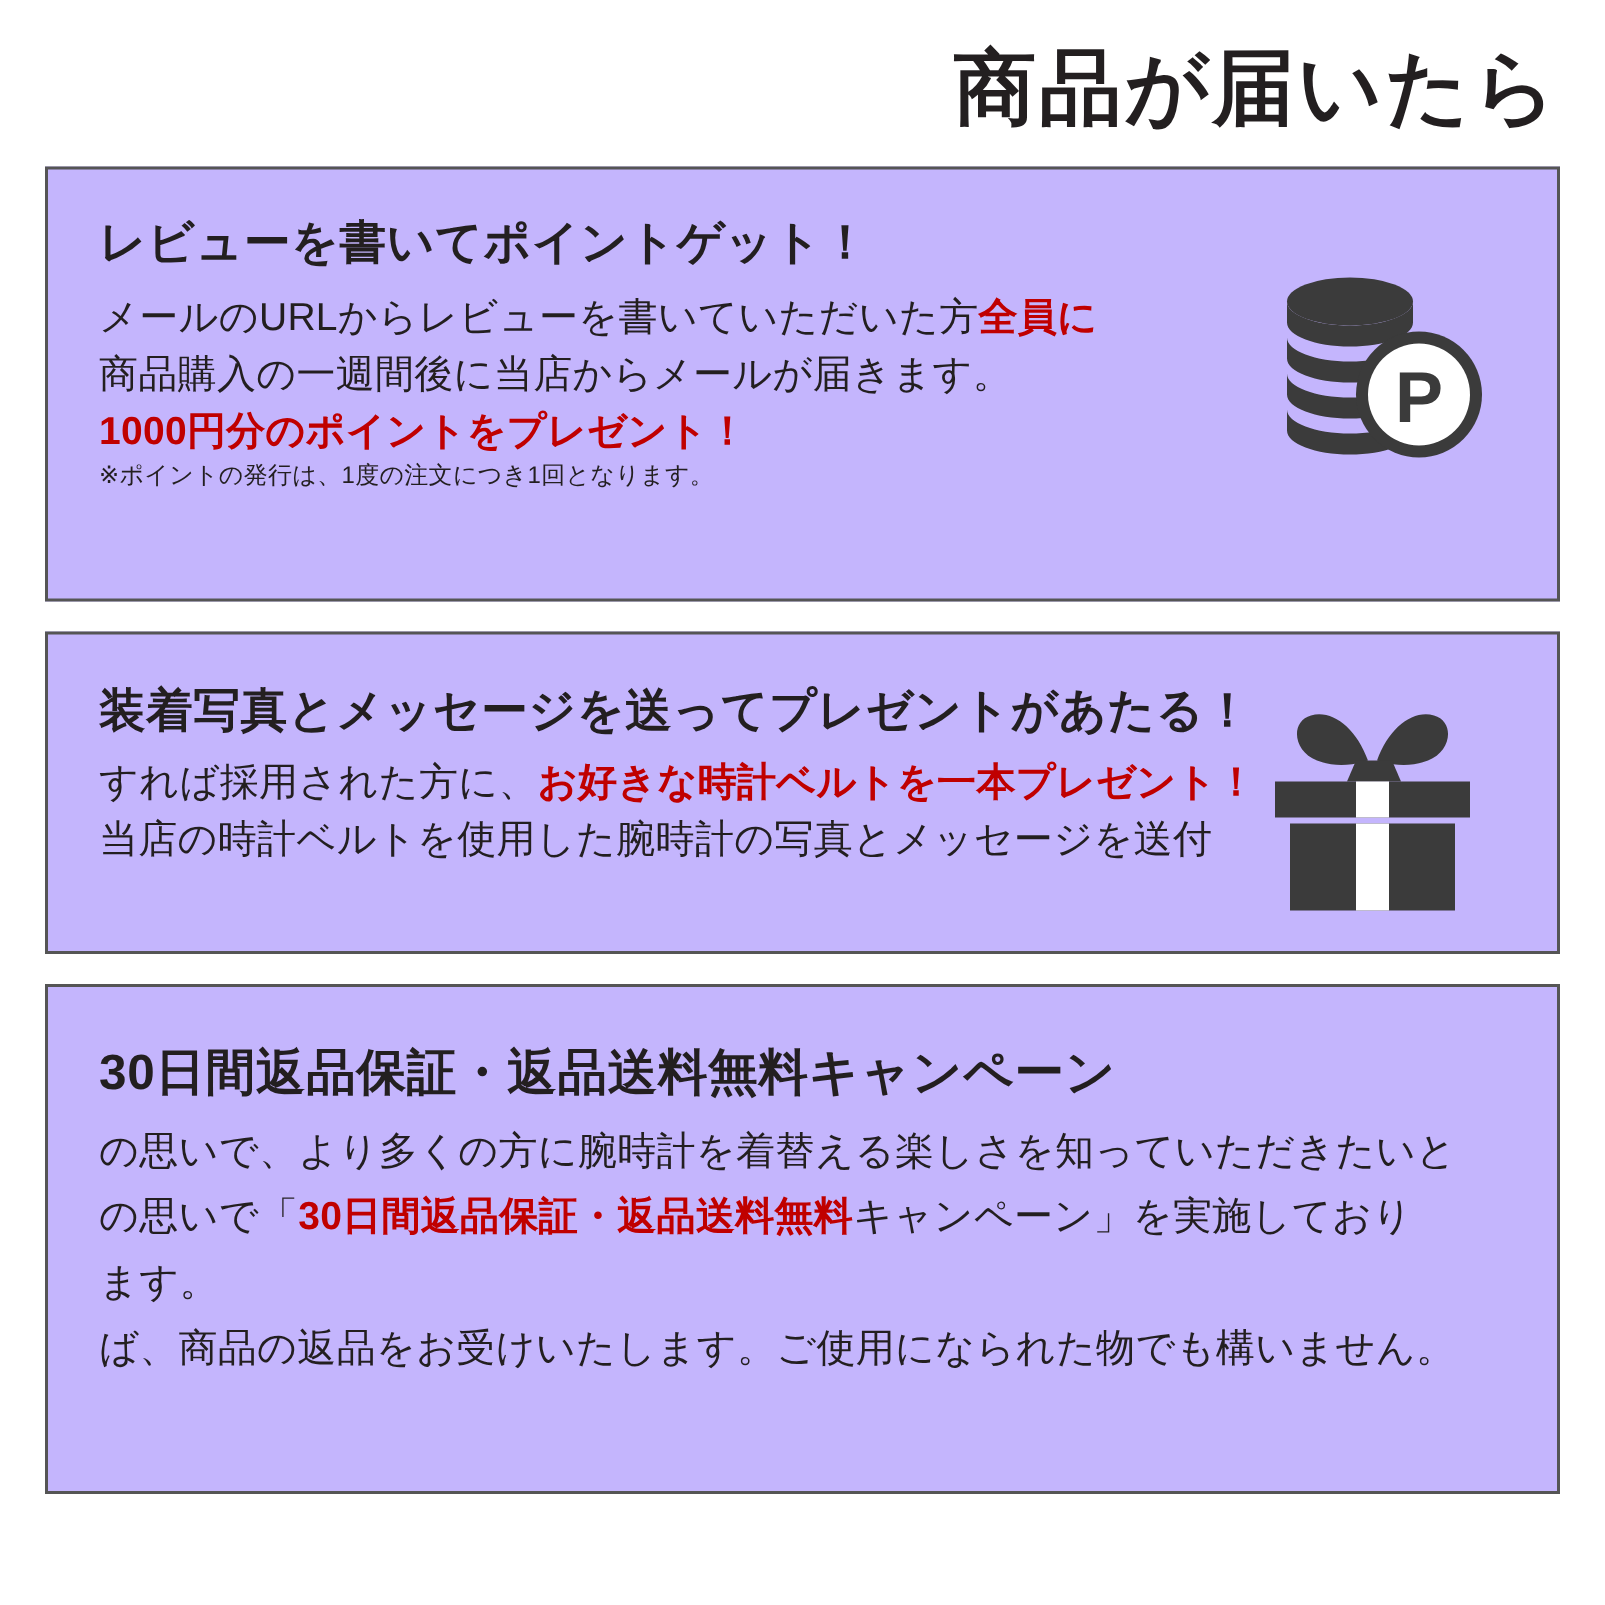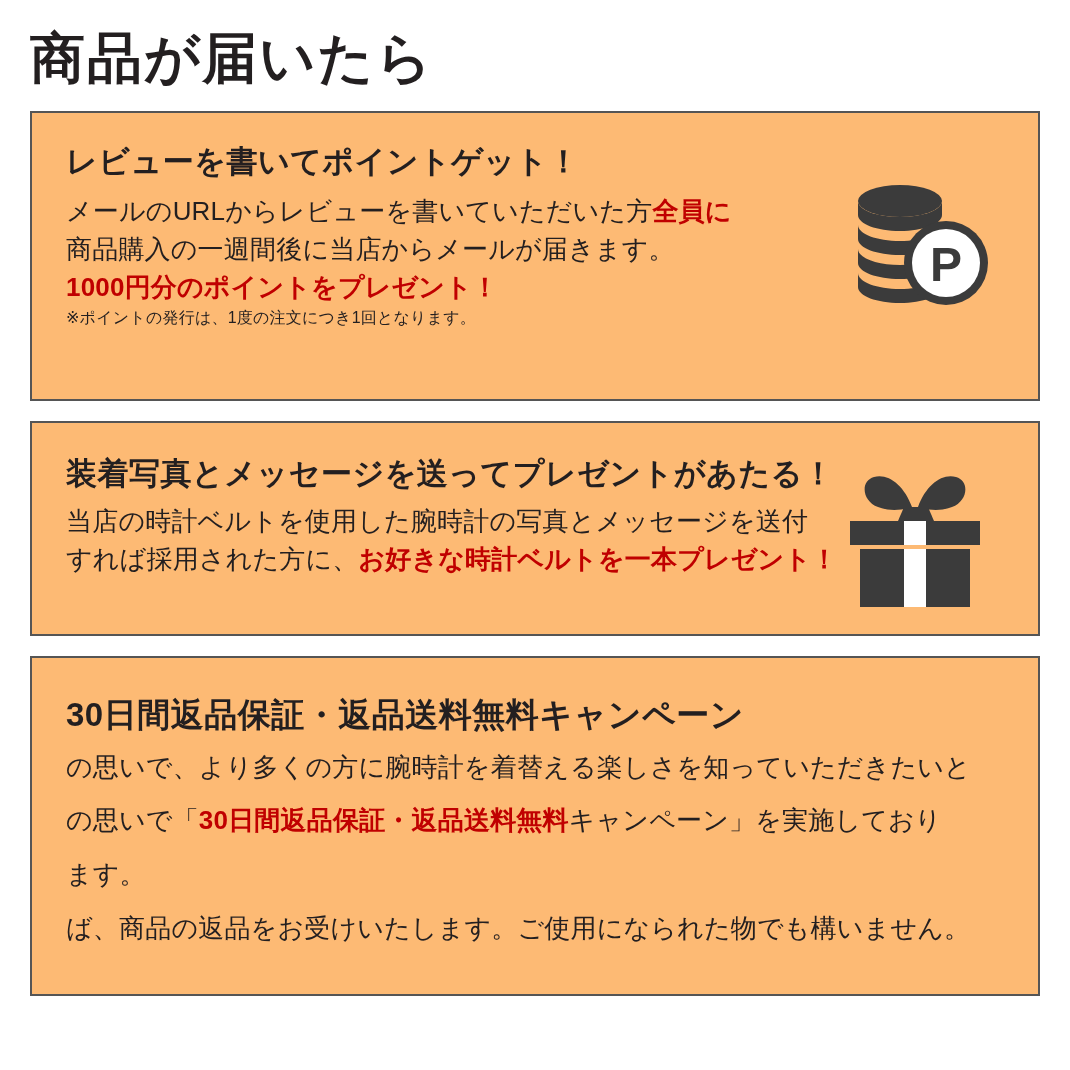--- a/index.html
+++ b/index.html
@@ -15,35 +15,35 @@
     -webkit-font-smoothing: antialiased;
   }
   .page {
     position: relative;
     width: 1070px;
     height: 1070px;
     box-sizing: border-box;
     padding: 0 30px;
   }
   .page-title {
-    text-align: left;
+    text-align: right;
     font-size: 55px;
     font-weight: bold;
     letter-spacing: 2px;
     color: #231f20;
     margin: 28px 0 22px 0;
     line-height: 1.1;
   }
   .card {
     position: relative;
     border: 2px solid #555555;
     box-sizing: border-box;
     margin-bottom: 20px;
     padding: 26px 34px 22px 34px;
-    background: #fdba74;
+    background: #c4b5fd;
   }
   .card-title {
     font-size: 31px;
     font-weight: bold;
     color: #231f20;
     margin: 0 0 10px 0;
     line-height: 1.25;
     letter-spacing: 0.5px;
   }
   .card-body {
@@ -71,21 +71,21 @@
   #card-review .card-body { max-width: 760px; }
 
   
   #card-photo { height: 215px; padding-top: 32px; }
   #card-photo .card-body { max-width: 810px; }
 
   
   #card-return { height: 340px; padding-top: 36px; }
   #card-return .card-title { font-size: 33px; margin-bottom: 14px; }
   #card-return .card-body { max-width: 960px; }
-  #card-return .card-body p + p { margin-top: 16px; }
+  #card-return .card-body p + p { margin-top: 6px; }
 
   .icon-coins {
     position: absolute;
     right: 46px;
     top: 62px;
     width: 150px;
     height: 140px;
   }
   .icon-gift {
     position: absolute;
@@ -129,24 +129,24 @@
         <circle cx="104" cy="88" r="34" fill="#ffffff"></circle>
         <text x="104" y="106" font-family="'Liberation Sans', sans-serif" font-size="48" font-weight="bold" fill="#3b3b3b" text-anchor="middle">P</text>
       </svg>
     </span>
   </section>
 
   <section class="card" id="card-photo">
     <h2 class="card-title">装着写真とメッセージを送ってプレゼントがあたる！</h2>
     <div class="card-body">
       <p>
-        <span>当店の時計ベルトを使用した腕時計の写真とメッセージを送付</span>
+        <span>すれば採用された方に、</span><span class="red">お好きな時計ベルトを一本プレゼント！</span>
       </p>
       <p>
-        <span>すれば採用された方に、</span><span class="red">お好きな時計ベルトを一本プレゼント！</span>
+        <span>当店の時計ベルトを使用した腕時計の写真とメッセージを送付</span>
       </p>
     </div>
     <span class="icon-gift">
       <svg viewBox="0 0 160 150" width="160" height="150" aria-hidden="true">
         <g fill="#3b3b3b">
           <path d="M78 44 C70 22 54 10 40 14 c-14 4-12 24 4 30 10 4 22 4 34 0 z"></path>
           <path d="M84 44 C92 22 108 10 122 14 c14 4 12 24-4 30-10 4-22 4-34 0 z"></path>
           <path d="M70 44 h24 l6 14 H64 z"></path>
           <path d="M16 58 h130 v24 H16 z"></path>
           <path d="M26 86 h110 v58 H26 z"></path>

